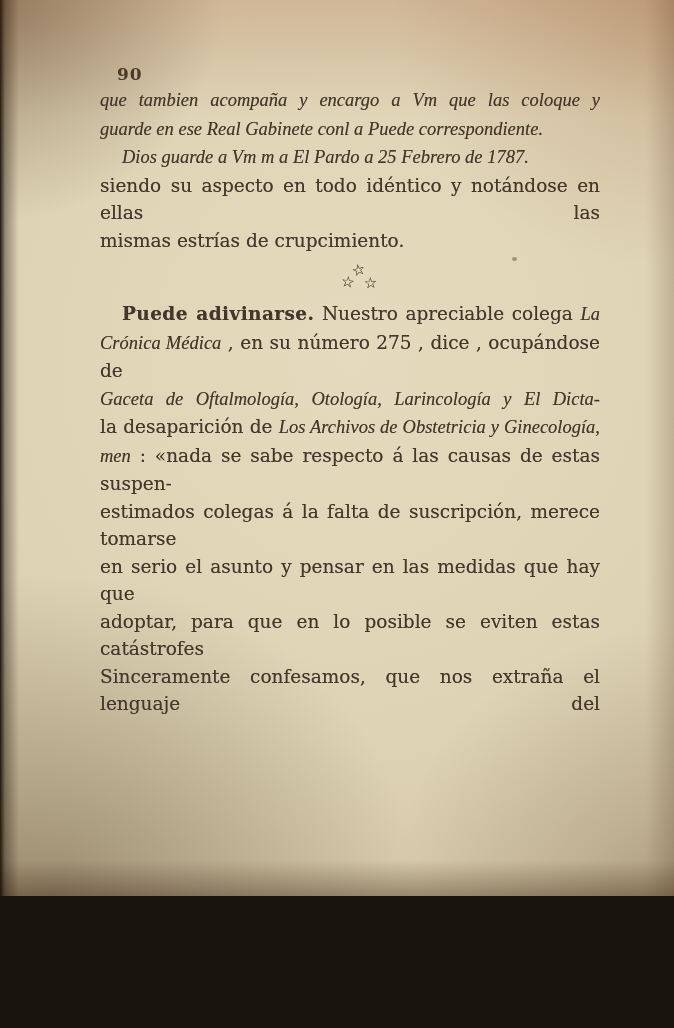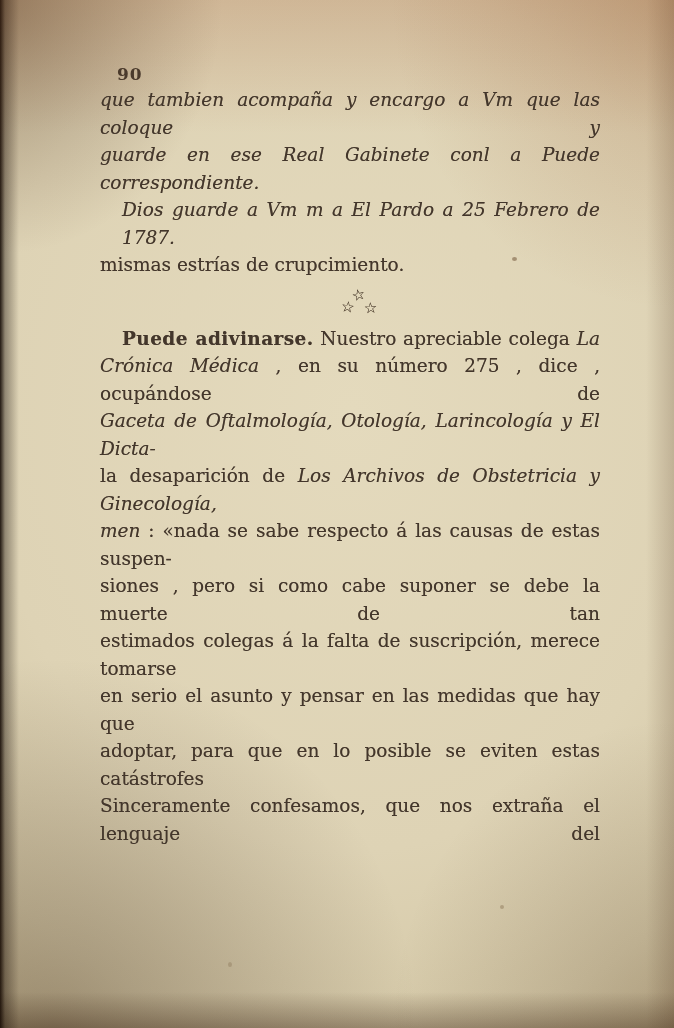--- a/index.html
+++ b/index.html
@@ -1,18 +1,18 @@
 <!DOCTYPE html>
 <html><head>
 <meta charset="utf-8">
 <style>
   html, body { margin: 0; padding: 0; background: #1a140e; }
   .stage {
     position: relative;
-    width: 674px; height: 1028px;
+    width: 674px; height: 896px;
     overflow: hidden;
     font-family: "DejaVu Serif", "Liberation Serif", serif;
   }
   
   .page {
     position: absolute; inset: 0;
     background:
       radial-gradient(60% 45% at 0% 0%, rgba(70,40,20,.40), transparent 55%),
       radial-gradient(70% 50% at 100% 0%, rgba(150,90,50,.28), transparent 60%),
       radial-gradient(90% 60% at 8% 100%, rgba(45,25,10,.32), transparent 60%),
@@ -51,21 +51,21 @@
   .paragraph { margin: 0; }
   .line {
     text-align: justify;
     text-align-last: justify;
     text-justify: inter-word;
     white-space: normal;
   }
   .line.end { text-align-last: left; }
   .line.indent { padding-left: 22px; }
   .s-r { font-style: normal; }
-  .s-i { font-style: italic; }
+  .s-i { font-style: italic; font-family: Liberation Serif, serif; }
   .s-b { font-weight: bold; letter-spacing: .4px; }
 
   .ornament {
     position: relative;
     height: 30px;
     margin: 9px 0 7px 0;
   }
   .ornament .star {
     position: absolute;
     font-size: 15px; line-height: 15px;
@@ -86,34 +86,34 @@
     <div class="speck s1"></div>
     <div class="speck s2"></div>
     <div class="speck s3"></div>
     <div class="text-block">
         <div class="paragraph">
           <div class="line"><span class="s-i">que tambien acompaña y encargo a Vm que las coloque y</span></div>
           <div class="line end"><span class="s-i">guarde en ese Real Gabinete conl a Puede correspondiente.</span></div>
           <div class="line end indent"><span class="s-i">Dios guarde a Vm m a El Pardo  a 25 Febrero de 1787.</span></div>
         </div>
         <div class="paragraph">
+          <div class="line"><span class="s-r">siendo su aspecto en todo idéntico y notándose en ellas las</span></div>
           <div class="line end"><span class="s-r">mismas estrías de crupcimiento.</span></div>
         </div>
         <div class="ornament">
           <span class="star top">☆</span>
           <span class="star left">☆</span>
           <span class="star right">☆</span>
         </div>
         <div class="paragraph">
           <div class="line indent"><span class="s-b">Puede adivinarse.</span><span class="s-r"> Nuestro apreciable colega </span><span class="s-i">La</span></div>
           <div class="line"><span class="s-i">Crónica Médica</span><span class="s-r"> , en su número 275 , dice , ocupándose de</span></div>
           <div class="line"><span class="s-i">Gaceta de Oftalmología, Otología, Larincología y El Dicta-</span></div>
           <div class="line"><span class="s-r">la desaparición de </span><span class="s-i">Los Archivos de Obstetricia y Ginecología,</span></div>
           <div class="line"><span class="s-i">men</span><span class="s-r"> : «nada se sabe  respecto á las causas de estas suspen-</span></div>
-          <div class="line"><span class="s-r">siones , pero si como cabe suponer se debe la muerte de tan</span></div>
           <div class="line"><span class="s-r">estimados colegas á la falta de suscripción, merece tomarse</span></div>
           <div class="line"><span class="s-r">en serio el asunto y pensar en las medidas que hay que</span></div>
           <div class="line"><span class="s-r">adoptar, para que en lo posible se eviten estas catástrofes</span></div>
           <div class="line"><span class="s-r">Sinceramente confesamos, que nos extraña el lenguaje del</span></div>
         </div>
       </div>
   </div>
 </div>
 
 </body></html>

